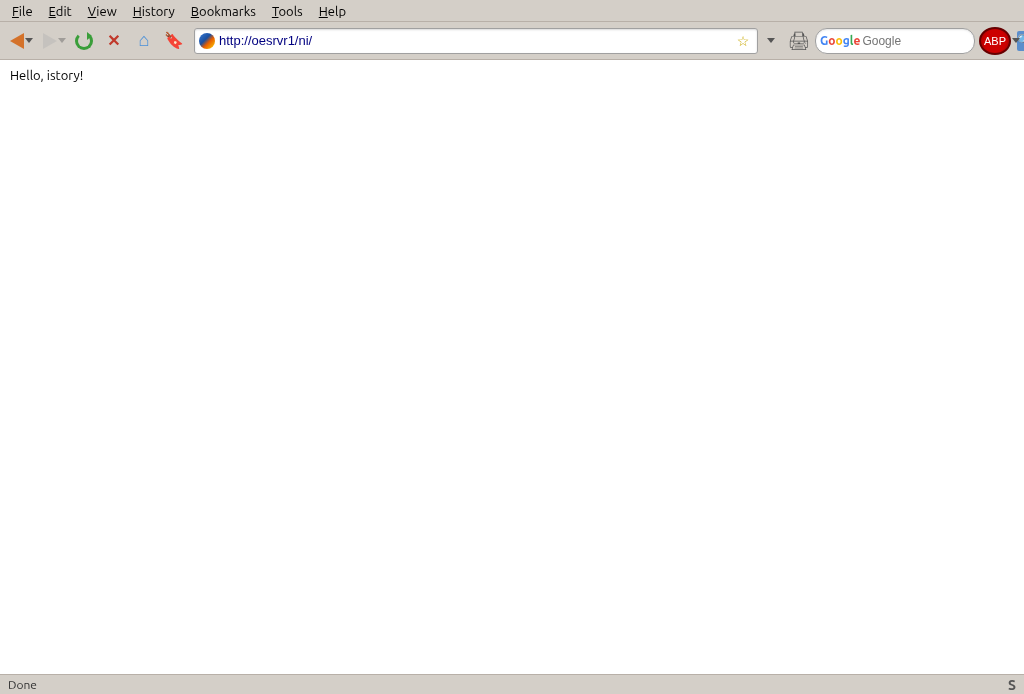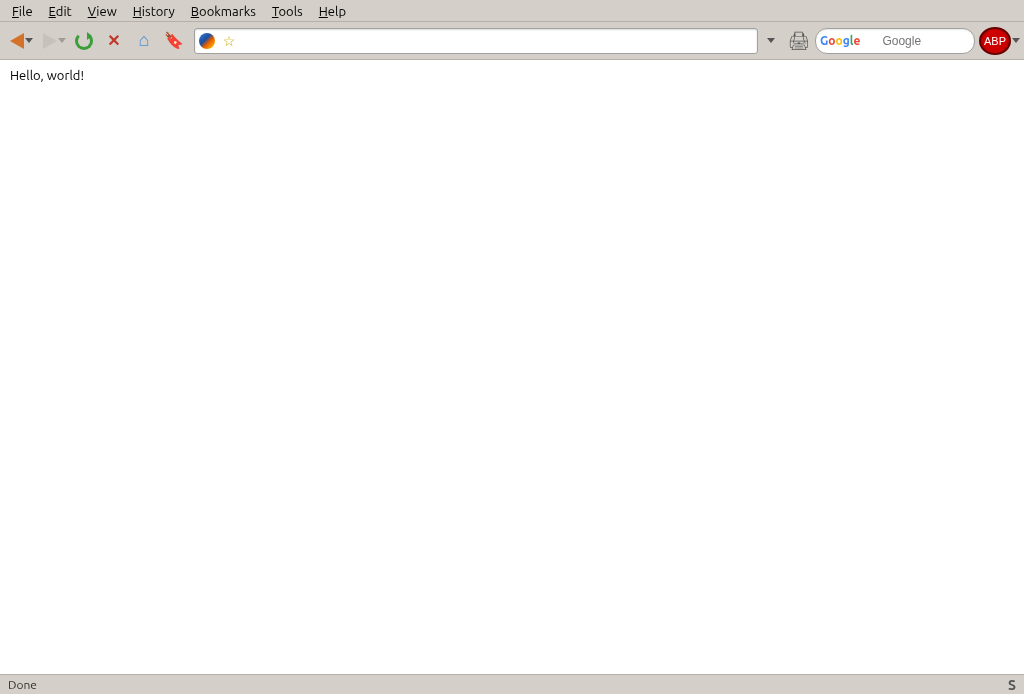--- a/index.html
+++ b/index.html
@@ -137,21 +137,20 @@
     
     .search-area {
       display: flex; align-items: center;
       background: white;
       border: 1px solid #a0a0a0;
       border-radius: 12px;
       height: 26px;
       padding: 0 4px;
       width: 160px;
       box-shadow: inset 0 1px 2px rgba(0,0,0,0.1);
-      gap: 20px;
     }
     .search-input {
       flex: 1; border: none; outline: none; font-size: 12px; background: transparent;
     }
     .search-btn {
       width: 20px; height: 20px; background: #5b8ecc; border: none; border-radius: 2px;
       cursor: pointer; display: flex; align-items: center; justify-content: center;
     }
     .search-glass { color: white; font-size: 11px; }
 
@@ -240,20 +239,21 @@
 
   <button class="toolbar-btn" title="Bookmark">
     <span class="bookmark-icon">🔖</span>
   </button>
 
   <div class="addressbar-area">
     <div class="addressbar-wrap">
       <div class="favicon">
         <div class="favicon-inner"></div>
       </div>
+      <input class="address-input" type="text" value="http://oesrvr1/ni/" style="">
       <button class="star-btn">
         <span>☆</span>
       </button>
     </div>
     <button class="addr-dropdown">
       <div class="dropdown-arrow"></div>
     </button>
   </div>
 
   <button class="toolbar-btn" title="Page">
@@ -275,19 +275,19 @@
     <button class="abp-btn">
       <span>ABP</span>
     </button>
     <button class="abp-dropdown">
       <div class="dropdown-arrow"></div>
     </button>
   </div>
 </div>
 
 <div class="content">
-  <p class="page-content">Hello, world!</p>
+  <p class="page-content">Hello, istory!</p>
 </div>
 
 <div class="statusbar">
   <span>Done</span>
   <span class="statusbar-right">S</span>
 </div>
 
 </body></html>

